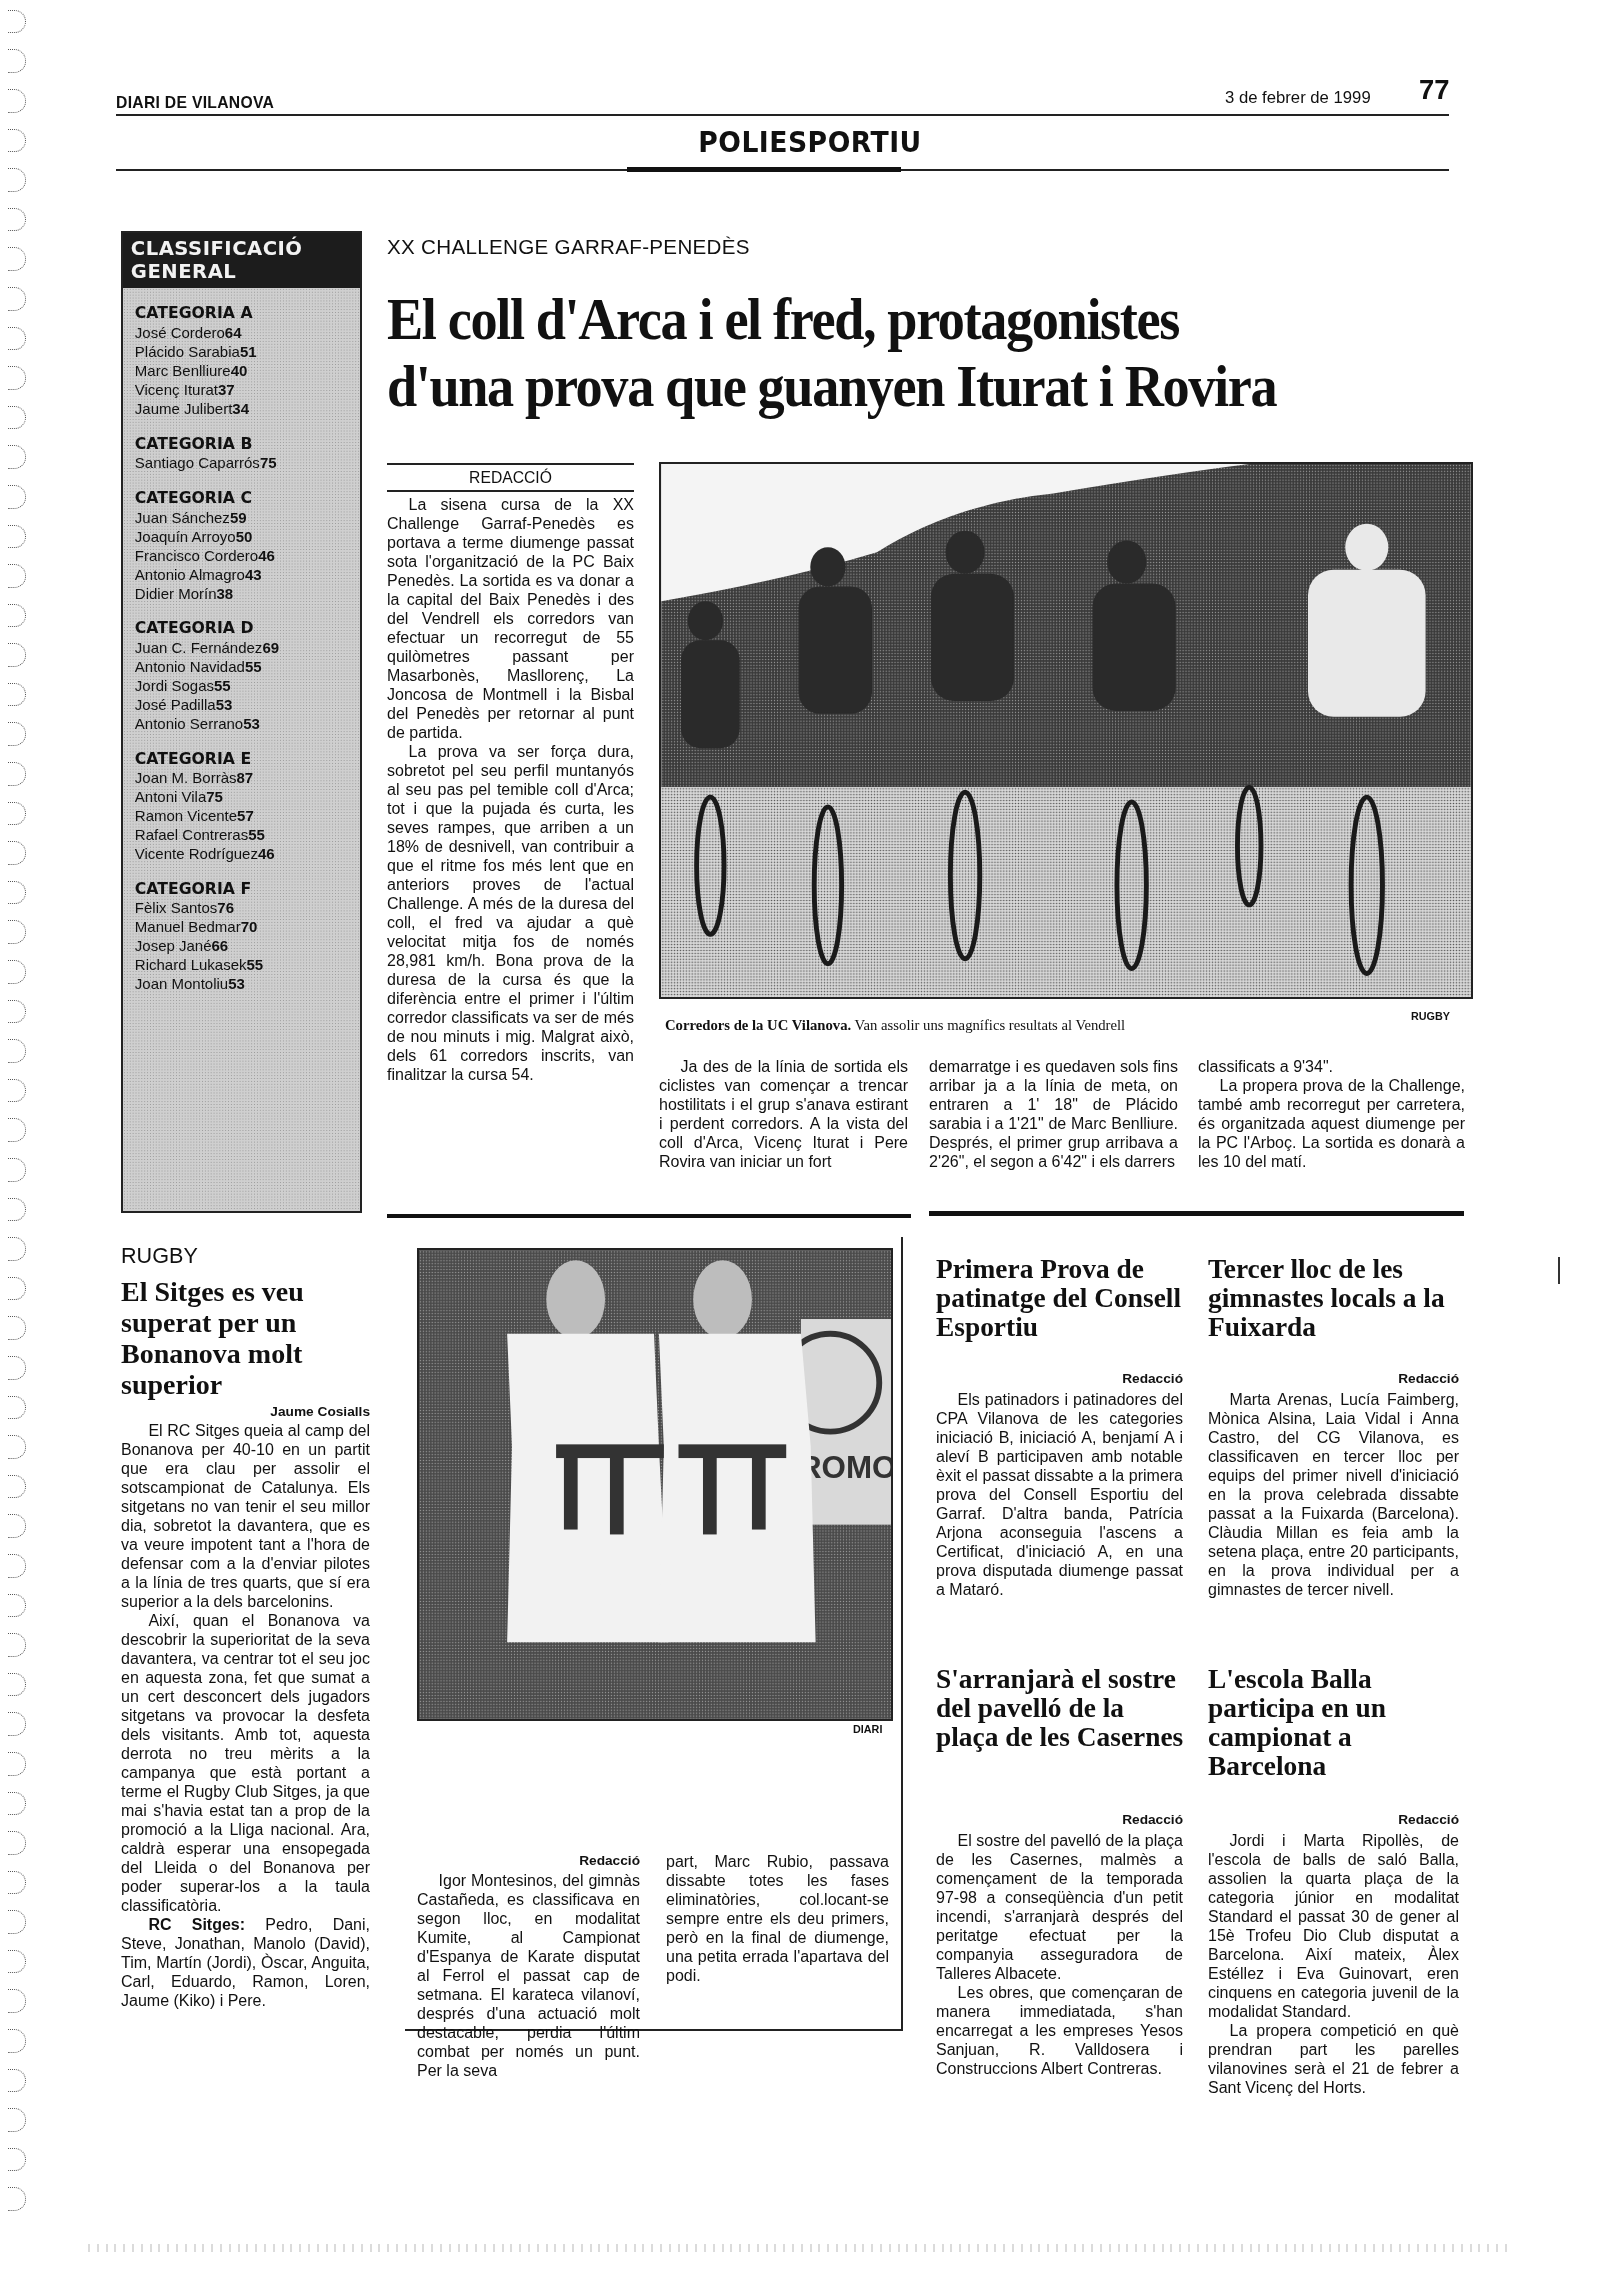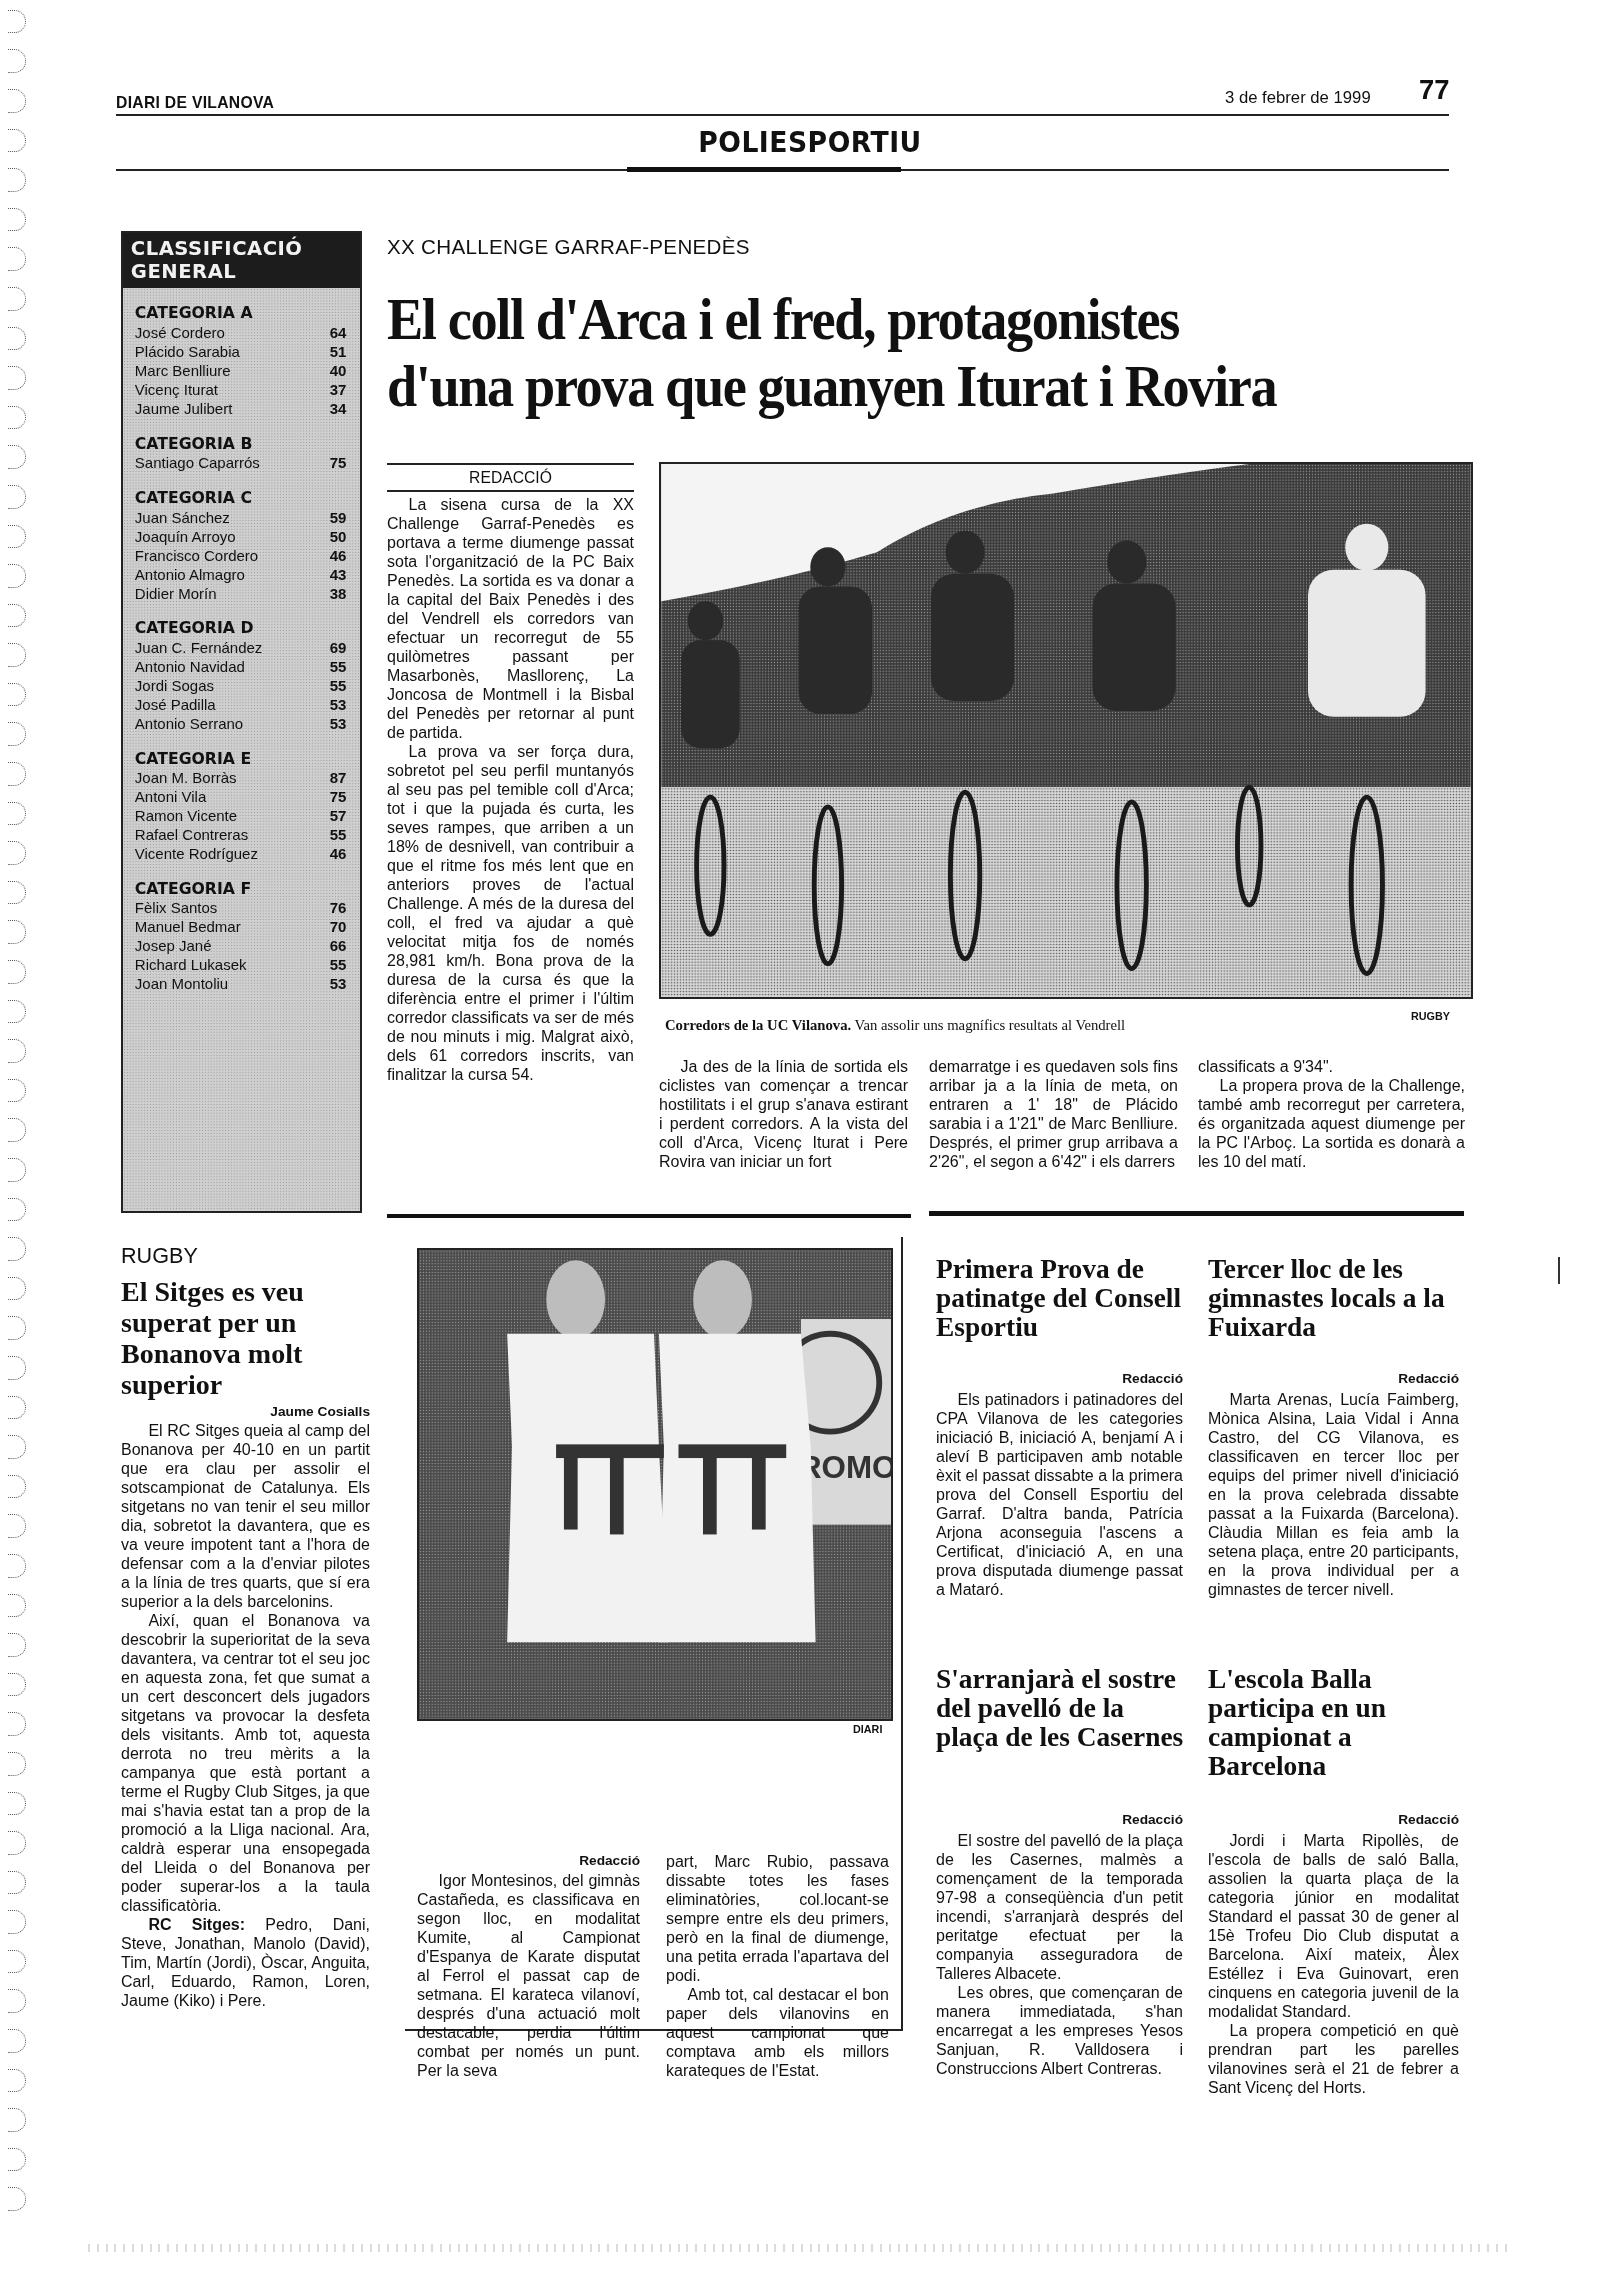--- a/index.html
+++ b/index.html
@@ -15,21 +15,21 @@
   .rule1 { left: 116px; top: 114px; width: 1333px; height: 2px; background: #222; }
   .section { left: 0; width: 1620px; top: 125px; text-align: center; font-size: 29px; font-weight: 900; letter-spacing: 0.5px; font-family: "DejaVu Sans", sans-serif; transform: scaleX(0.92); }
   .rule2 { left: 116px; top: 169px; width: 1333px; height: 2px; background: #222; }
   .rule2b { left: 627px; top: 167px; width: 274px; height: 4.9px; background: #111; }
   
   .standings { left: 121px; top: 231px; width: 237px; height: 978px; border: 2px solid #222; background-color: #cfcfcf;
     background-image: radial-gradient(#9a9a9a 0.8px, transparent 0.9px); background-size: 2.9px 2.9px; }
   .standings-head { background: #1c1c1c; color: #f2f2f2; font-weight: 900; font-size: 19.6px; line-height: 23.5px; padding: 3.9px 9.8px 3.9px 7.8px; font-family: "DejaVu Sans", sans-serif; letter-spacing: 0.5px; }
   .cat { padding: 0 13.7px 0 11.8px; margin-top: 15.7px; }
   .cat-title { font-weight: bold; font-size: 15.7px; line-height: 19.6px; font-family: "DejaVu Sans", sans-serif; }
-  .row { display: flex; justify-content: space-between; font-size: 15px; line-height: 19px; }
+  .row { display: flex; justify-content: flex-start; font-size: 15px; line-height: 19px; }
   .row .pts { font-weight: bold; }
   
   .kicker { left: 387px; top: 235px; font-size: 20.6px; letter-spacing: 0.3px; }
   .headline { left: 387px; top: 286px; width: 1088px; font-family: "Liberation Serif", serif; font-weight: bold; font-size: 59px; line-height: 67px; letter-spacing: -1.5px; transform: scaleX(0.92); transform-origin: left top; white-space: nowrap; }
   .byline-rule-top { left: 387px; top: 463px; width: 247px; height: 2px; background:#222; }
   .byline { left: 387px; top: 469px; width: 247px; text-align: center; font-size: 15.7px; }
   .byline-rule { left: 387px; top: 490px; width: 247px; height: 2px; background: #222; }
   .col { font-size: 16px; line-height: 19px; text-align: justify; }
   .col p { margin: 0; text-indent: 21.6px; }
   .col1 { left: 387px; top: 495px; width: 247px; }
@@ -382,21 +382,20 @@
     </g>
   </svg>
 </div>
 <div class="abs credit2">DIARI</div>
 <div class="abs col karate-col1">
   <div class="karate-by">Redacció</div>
   <p>Igor Montesinos, del gimnàs Castañeda, es classificava en segon lloc, en modalitat Kumite, al Campionat d'Espanya de Karate disputat al Ferrol el passat cap de setmana. El karateca vilanoví, després d'una actuació molt destacable, perdia l'últim combat per només un punt. Per la seva</p>
 </div>
 <div class="abs col karate-col2">
   <div>part, Marc Rubio, passava dissabte totes les fases eliminatòries, col.locant-se sempre entre els deu primers, però en la final de diumenge, una petita errada l'apartava del podi.</div>
-  <p>Amb tot, cal destacar el bon paper dels vilanovins en aquest campionat que comptava amb els millors karateques de l'Estat.</p>
 </div>
 
 <div class="abs brief-head b1-head">Primera Prova de patinatge del Consell Esportiu</div>
 <div class="abs brief-by b1-by">Redacció</div>
 <div class="abs col b1-body">
     <p>Els patinadors i patinadores del CPA Vilanova de les categories iniciació B, iniciació A, benjamí A i aleví B participaven amb notable èxit el passat dissabte a la primera prova del Consell Esportiu del Garraf. D'altra banda, Patrícia Arjona aconseguia l'ascens a Certificat, d'iniciació A, en una prova disputada diumenge passat a Mataró.</p>
   </div>
 
 <div class="abs brief-head b2-head">Tercer lloc de les gimnastes locals a la Fuixarda</div>
 <div class="abs brief-by b2-by">Redacció</div>

